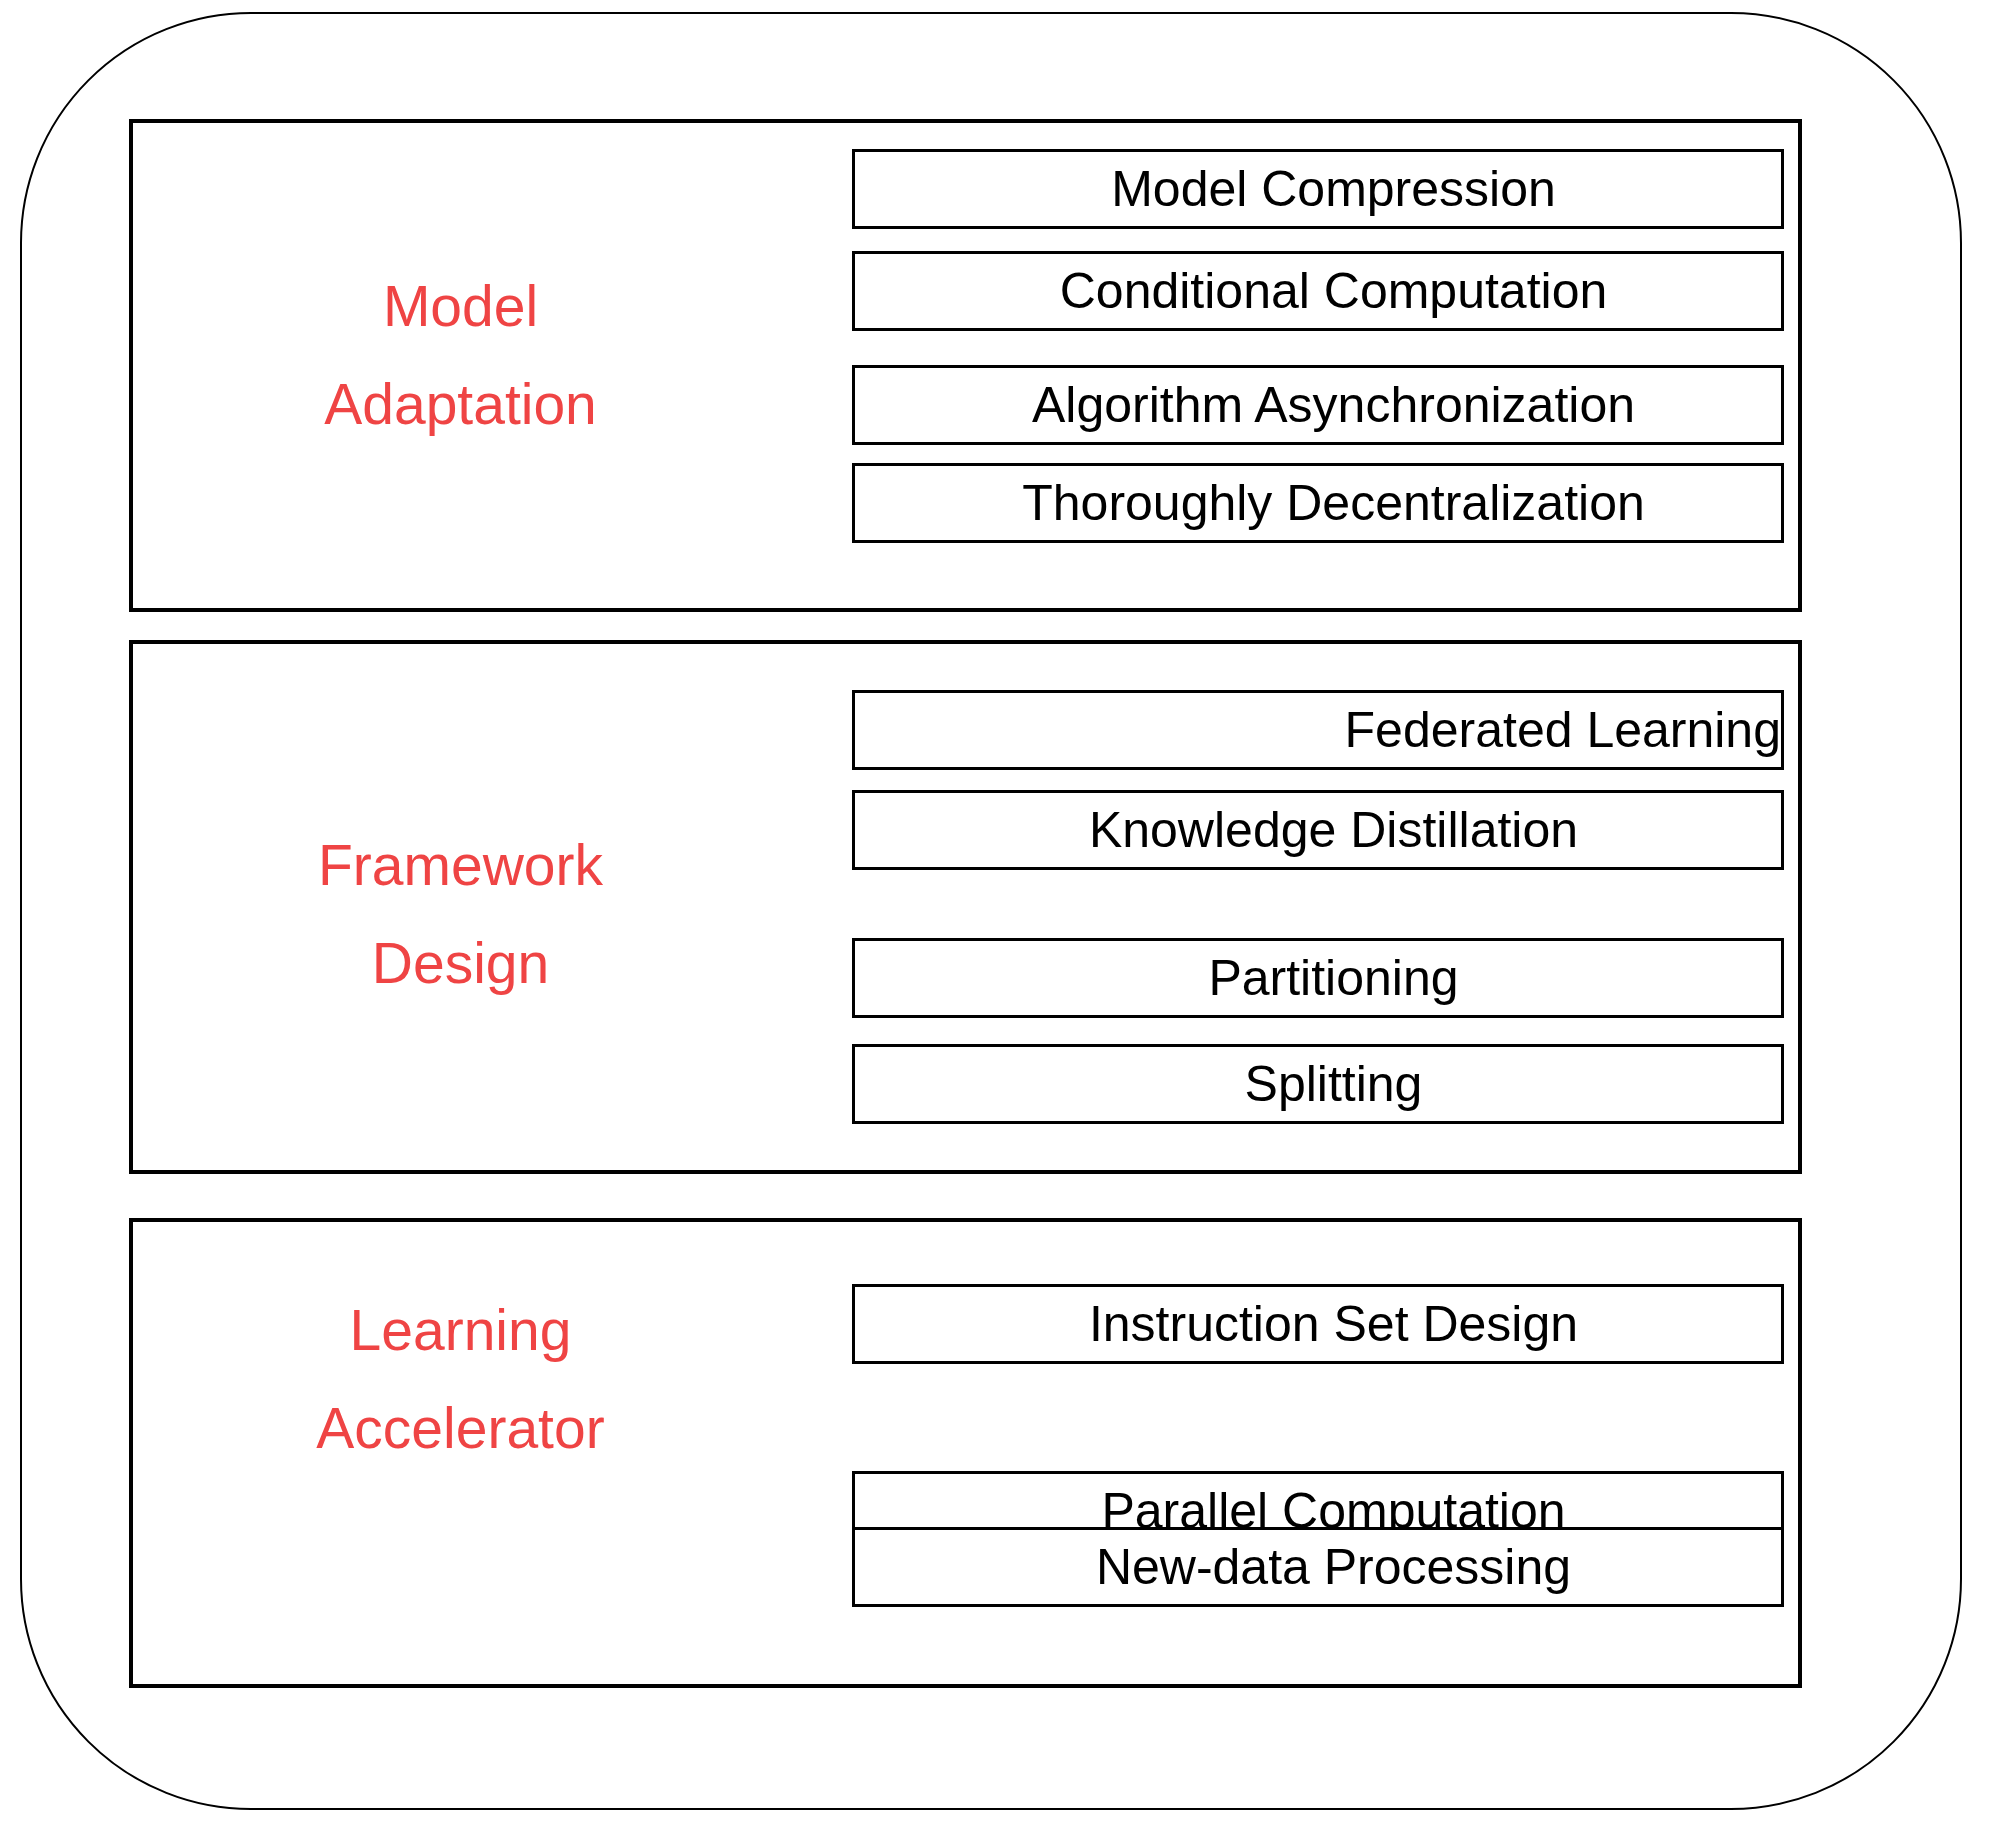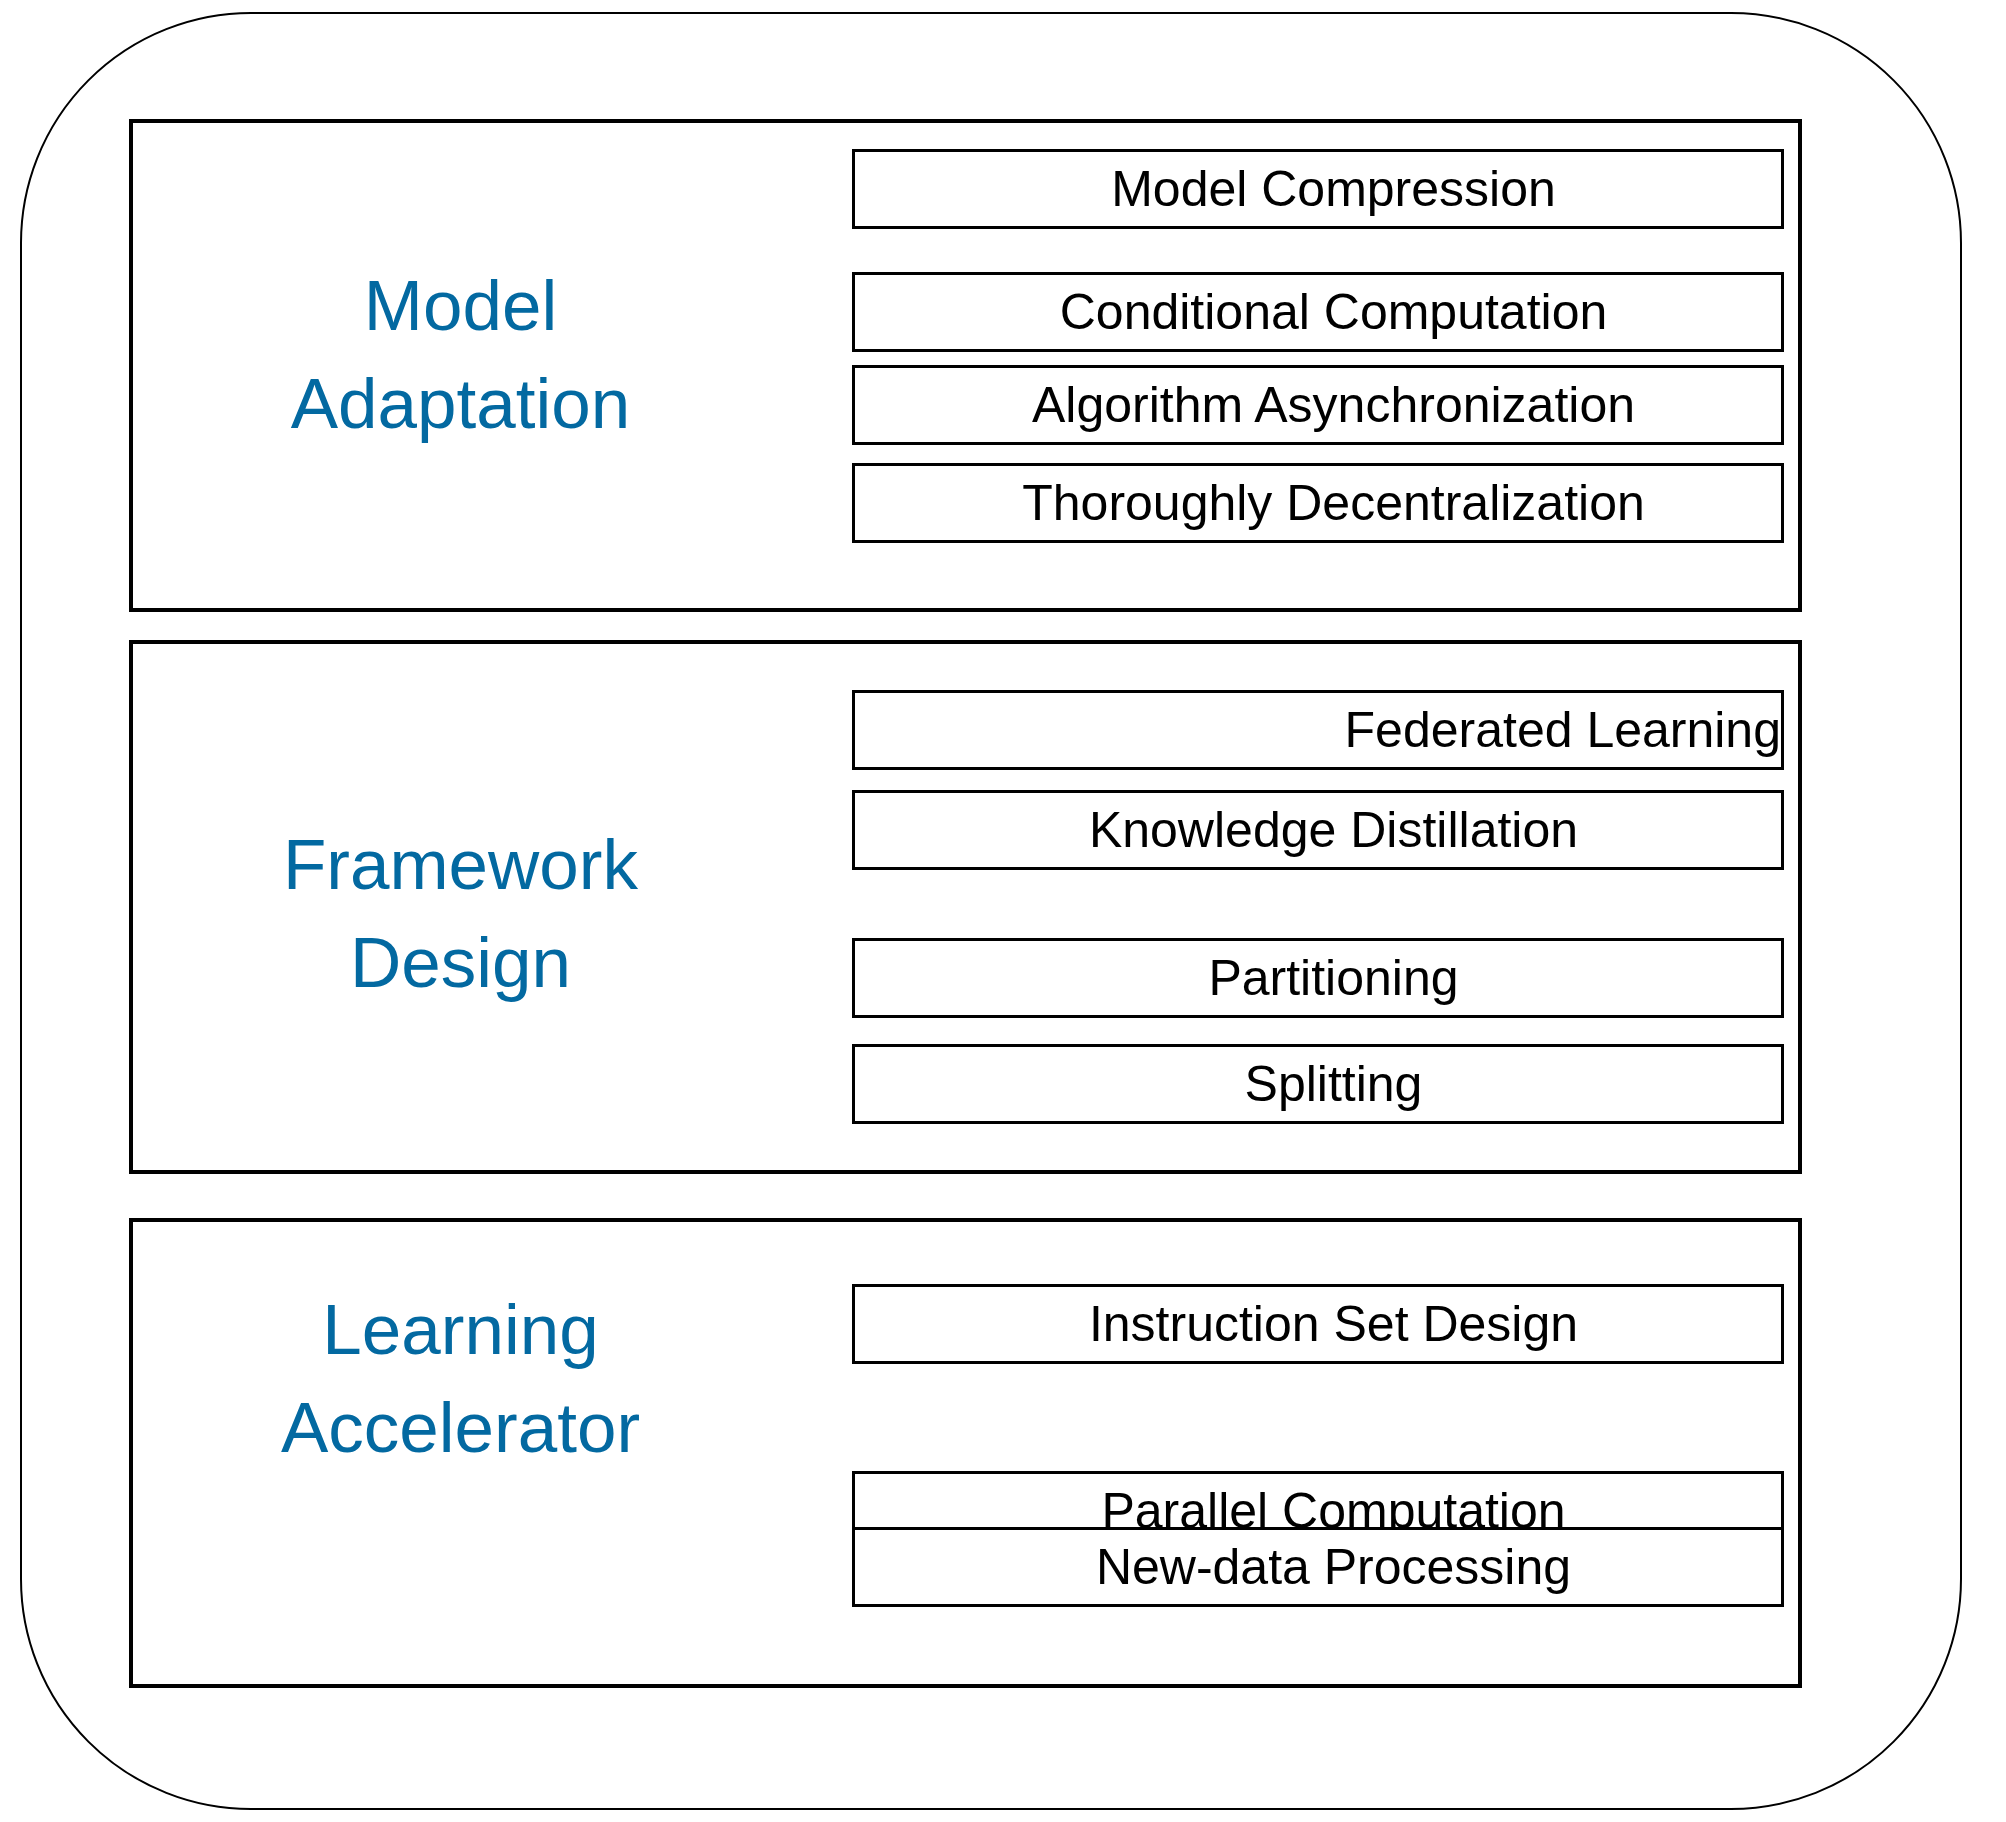--- a/index.html
+++ b/index.html
@@ -31,24 +31,24 @@
   }
   .section.s1 { top: 119px;  height: 493px; }
   .section.s2 { top: 640px;  height: 534px; }
   .section.s3 { top: 1218px; height: 470px; }
 
   .section-label {
     position: absolute;
     left: 177px;
     width: 567px;
     text-align: center;
-    font-size: 71px;
+    font-size: 57px;
     line-height: 98px;
     font-weight: 400;
-    color: #0369a1;
+    color: #ef4444;
   }
   .section-label.l1 { top: 257px; }
   .section-label.l2 { top: 816px; text-align: center; }
   .section-label.l3 { top: 1281px; }
 
   .item-box {
     position: absolute;
     left: 852px;
     width: 932px;
     height: 80px;
@@ -57,21 +57,21 @@
     display: flex;
     align-items: center;
     justify-content: center;
     font-size: 50px;
     font-weight: 400;
     white-space: nowrap;
     padding-left: 31px;
   }
   
   .item-box.i1a { top: 149px; }
-  .item-box.i1b { top: 272px; }
+  .item-box.i1b { top: 251px; }
   .item-box.i1c { top: 365px; }
   .item-box.i1d { top: 463px; }
   
   .item-box.i2a { top: 690px; justify-content: flex-end; }
   .item-box.i2b { top: 790px; }
   .item-box.i2c { top: 938px; }
   .item-box.i2d { top: 1044px; }
   
   .item-box.i3a { top: 1284px; }
   .item-box.i3b { top: 1471px; }

